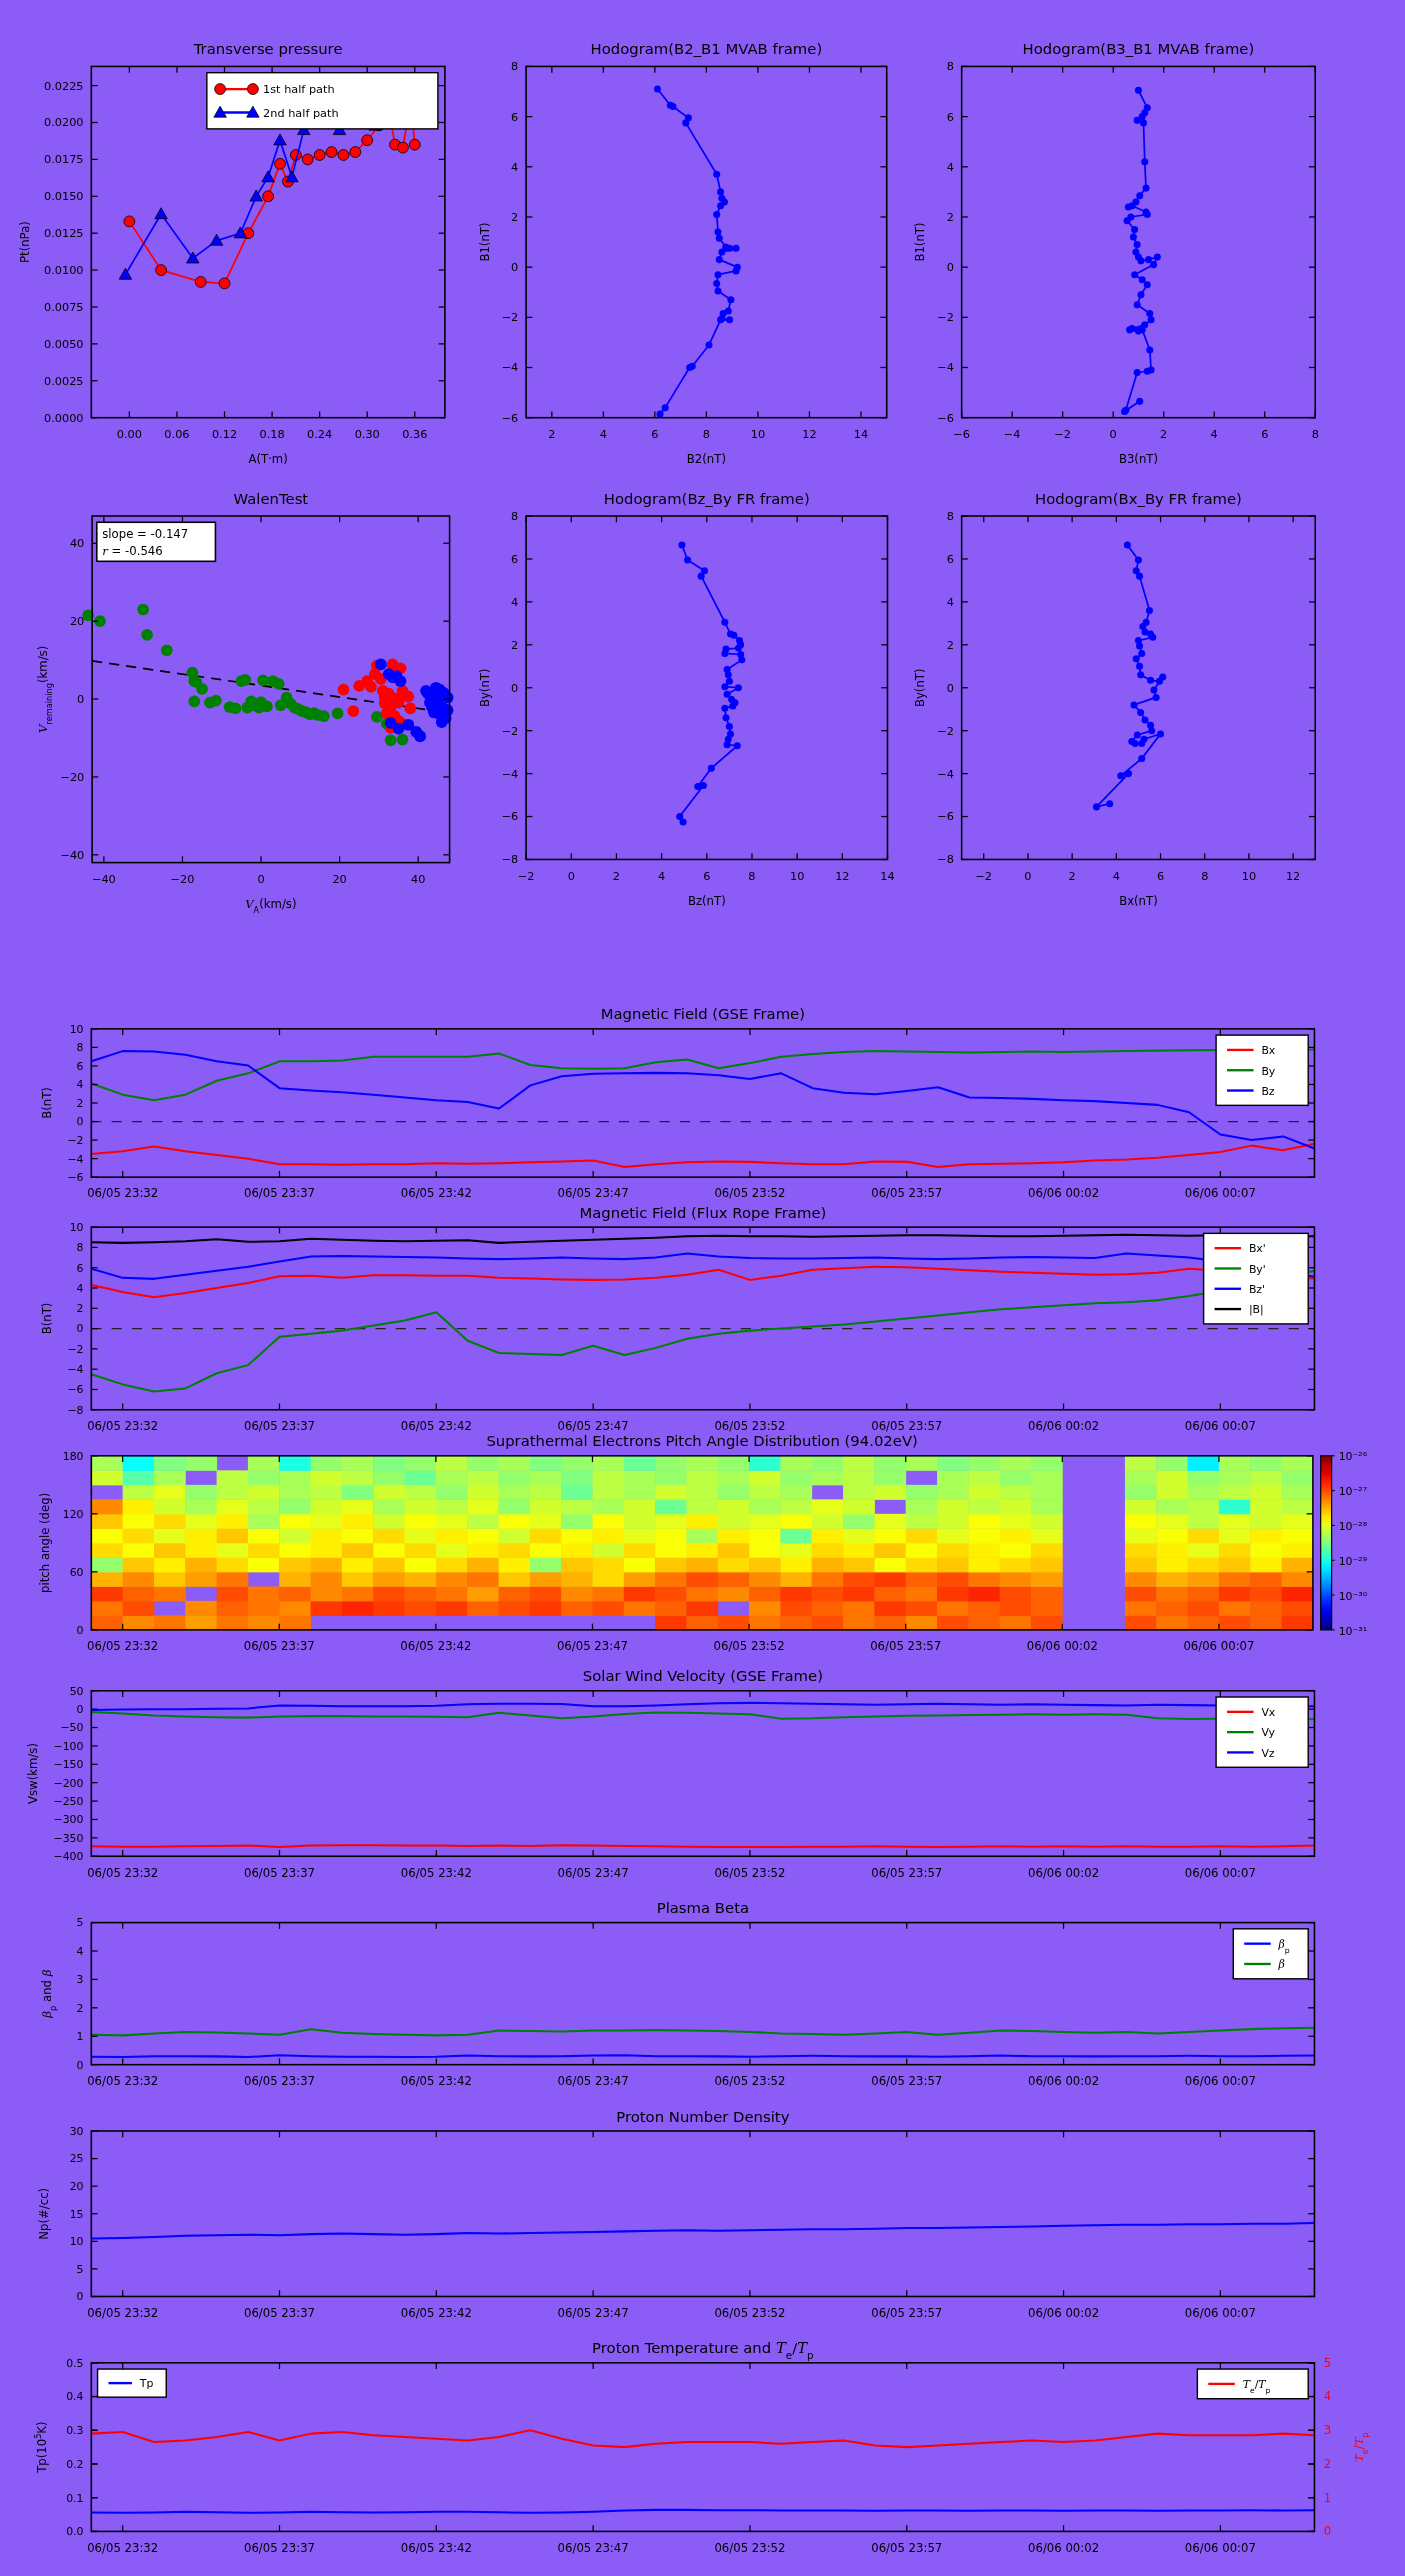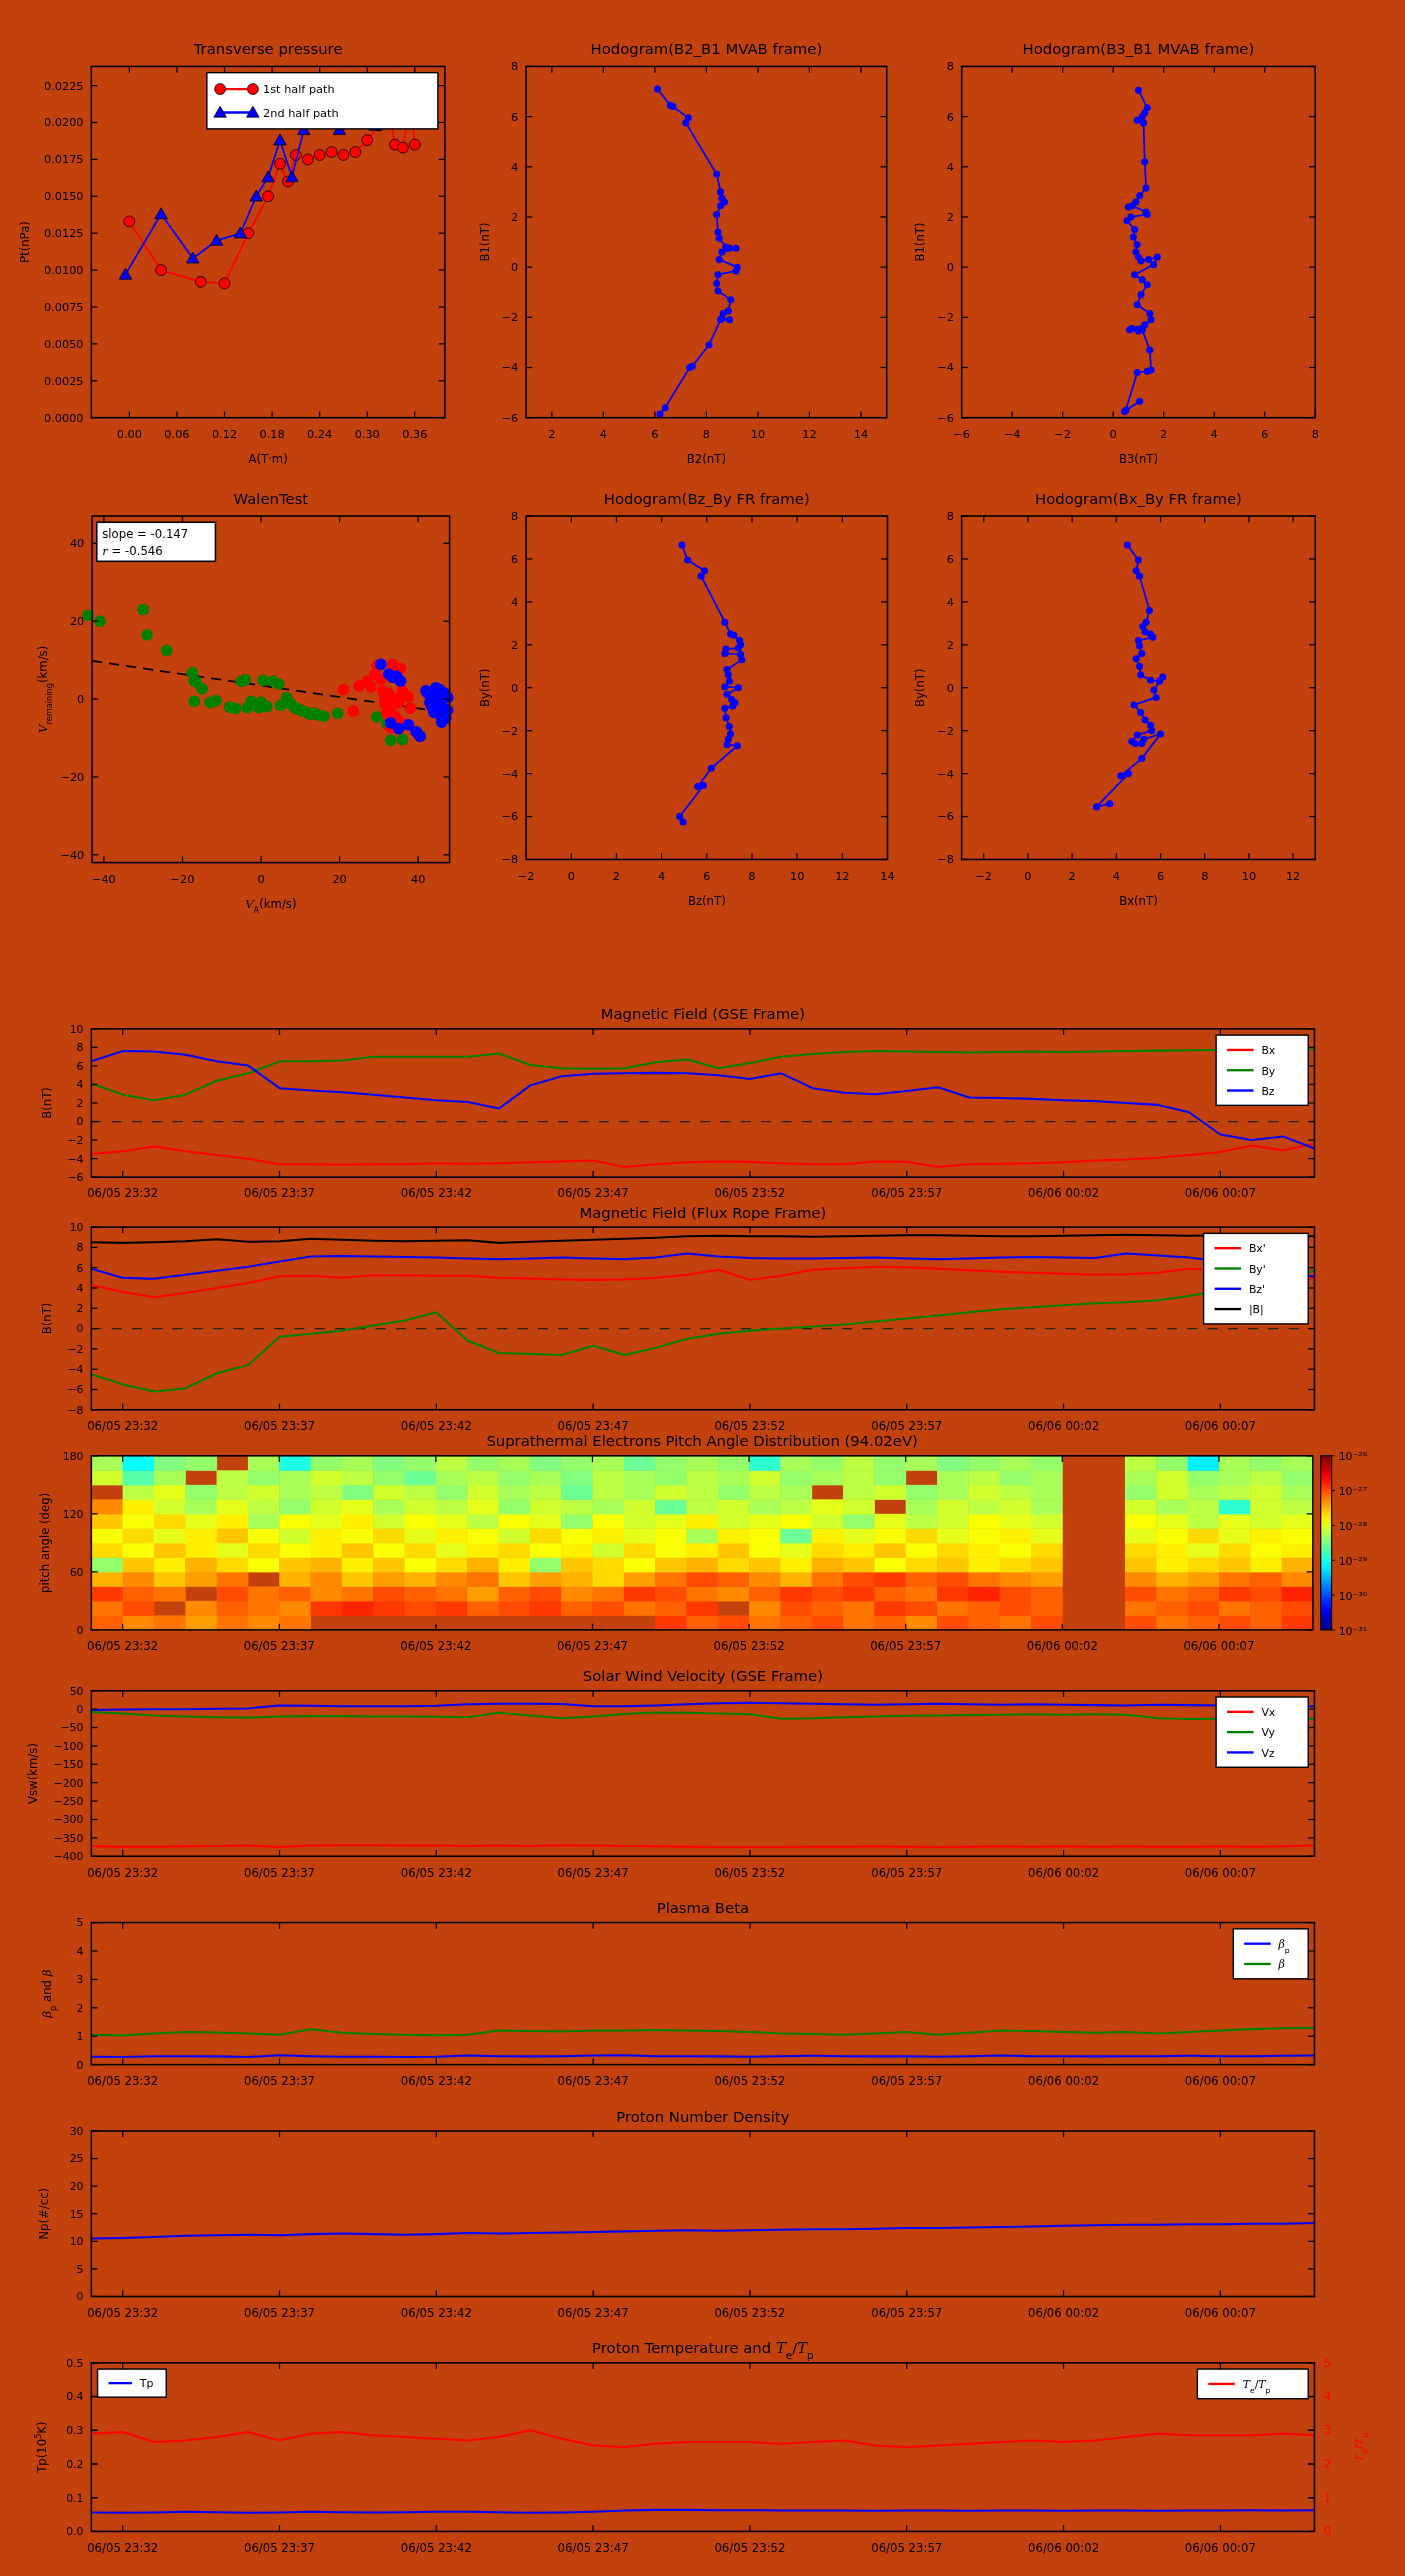--- a/index.html
+++ b/index.html
@@ -1,16 +1,16 @@
 <!DOCTYPE html>
 <html style="font-size:12.5px"><head>
 <meta charset="utf-8">
 <style>
   html,body{margin:0;padding:0;background:#fff;}
-  .page{position:relative;width:1405px;height:2576px;background:#c2410c;
+  .page{position:relative;width:1405px;height:2576px;background:#8b5cf6;
         font-family:"DejaVu Sans",sans-serif;}
   svg text{font-family:"DejaVu Sans",sans-serif;}
 </style>
 </head>
 <body>
 
 <div class="page">
   <svg id="fig" width="1405" height="2576" viewBox="0 0 1800 3300">
       <g>
         <text x="343.5" y="69" text-anchor="middle" font-size="19" fill="#000">Transverse pressure</text>

